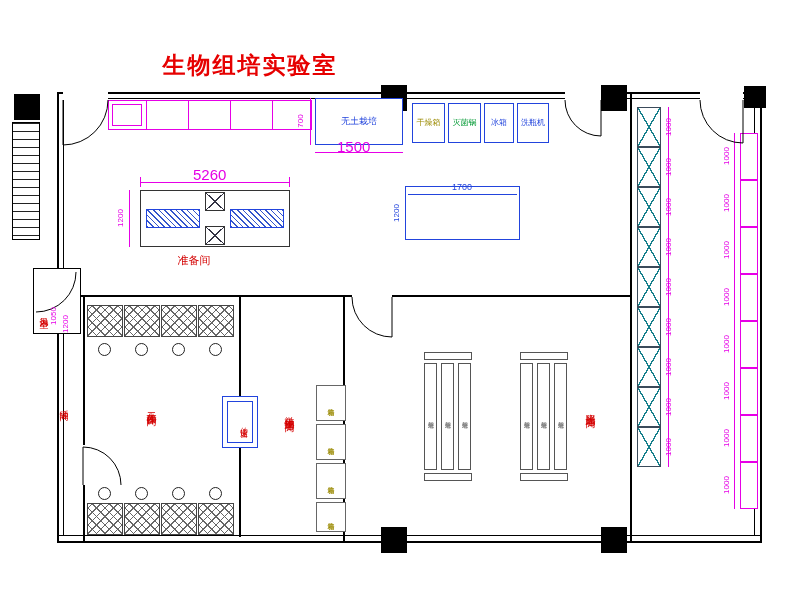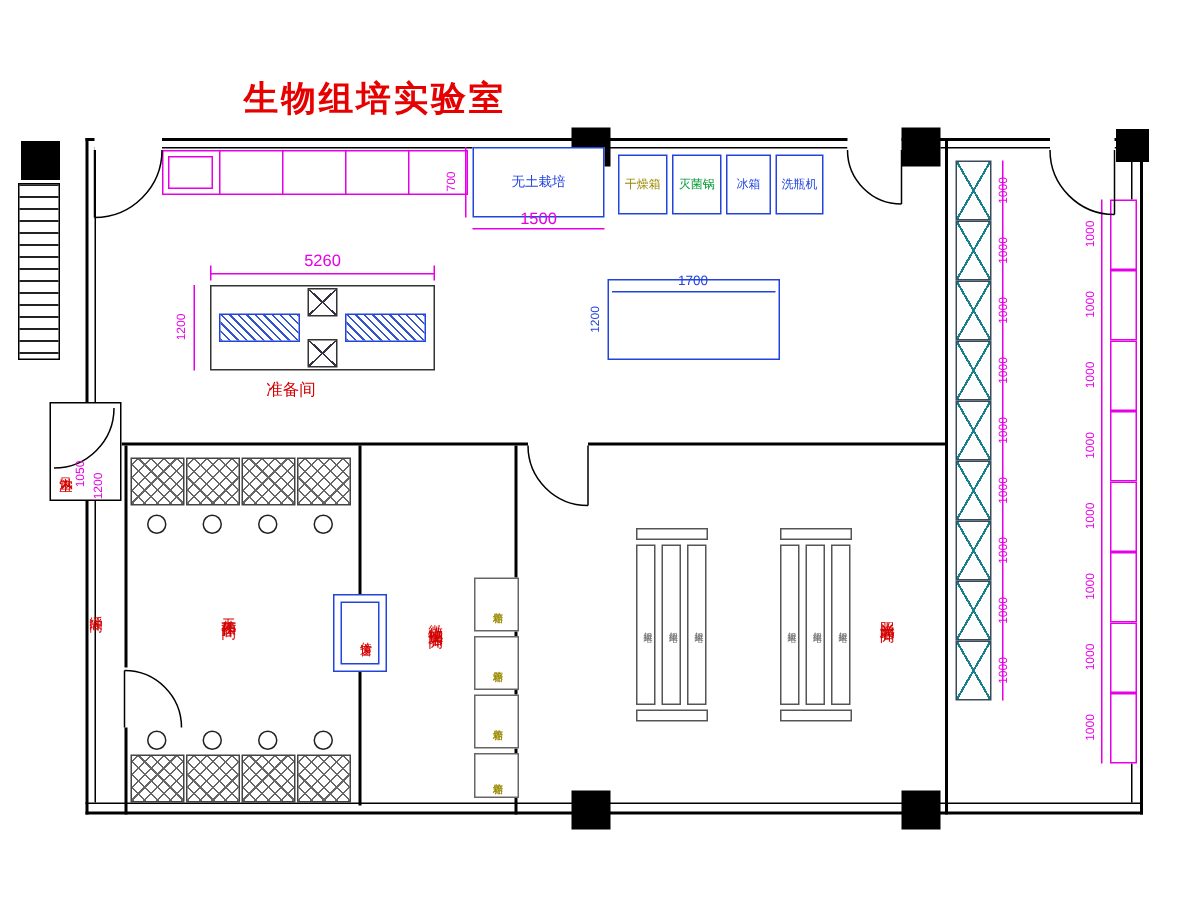--- a/index.html
+++ b/index.html
@@ -6,21 +6,21 @@
   #plan{position:relative;width:800px;height:600px;background:#fff;font-family:"Liberation Sans","DejaVu Sans",sans-serif;overflow:hidden;}
   #plan > *{position:absolute;box-sizing:border-box;}
   .w{background:#000;}
   .col{background:#000;}
   .gap{background:#fff;}
   .title{color:#e60000;font-weight:bold;font-size:23px;text-align:center;letter-spacing:2px;white-space:nowrap;}
   .lbl{color:#d40000;text-align:center;line-height:1.1;}
   .vlbl{color:#d40000;writing-mode:vertical-rl;text-orientation:upright;text-align:center;letter-spacing:1px;line-height:1;}
   .vnum{transform:rotate(-90deg);text-align:center;font-size:8px;color:#e600e6;line-height:12px;}
   .vnumb{transform:rotate(-90deg);text-align:center;font-size:8px;color:#2244dd;line-height:12px;}
-  .num9{font-size:11px;color:#e600e6;text-align:center;line-height:11px;}
+  .num9{font-size:15px;color:#e600e6;text-align:left;line-height:11px;}
   .numb{font-size:9px;color:#2244dd;text-align:center;line-height:11px;}
   .dl{background:#e600e6;}
   .bl{background:#2244dd;}
   .outline{border:1px solid #333;background:#fff;}
   .bluebox{border:1px solid #2244dd;background:#fff;}
   .pinkbox{border:1px solid #e600e6;background:#fff;}
   .pinkline{background:#e600e6;}
   .bench{border:1px solid #444;background-image:repeating-linear-gradient(45deg,#666 0 1px,transparent 1px 6px),repeating-linear-gradient(-45deg,#666 0 1px,transparent 1px 6px);}
   .bbench{border:1px solid #2244dd;background-image:repeating-linear-gradient(45deg,#3355cc 0 1px,transparent 1px 4px);}
   .stool{border:1.5px solid #222;border-radius:50%;background:#fff;}

